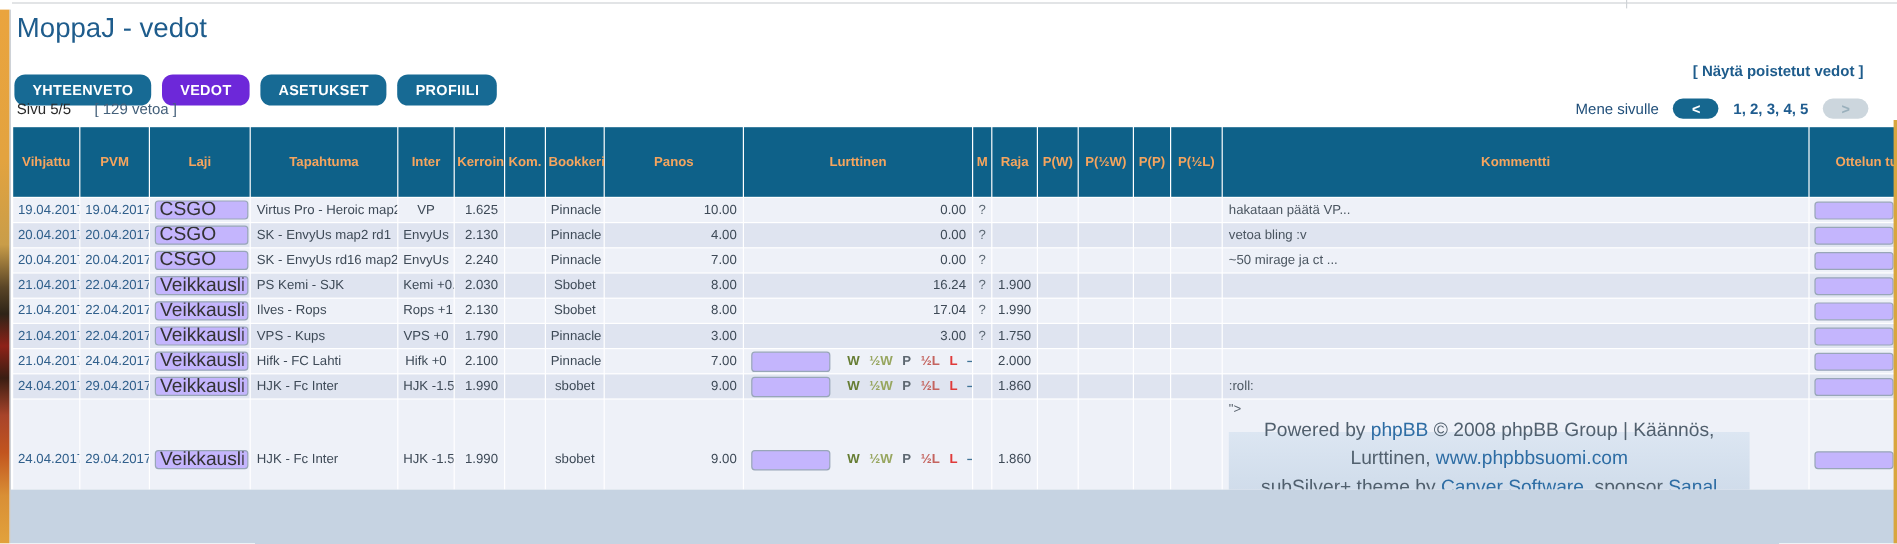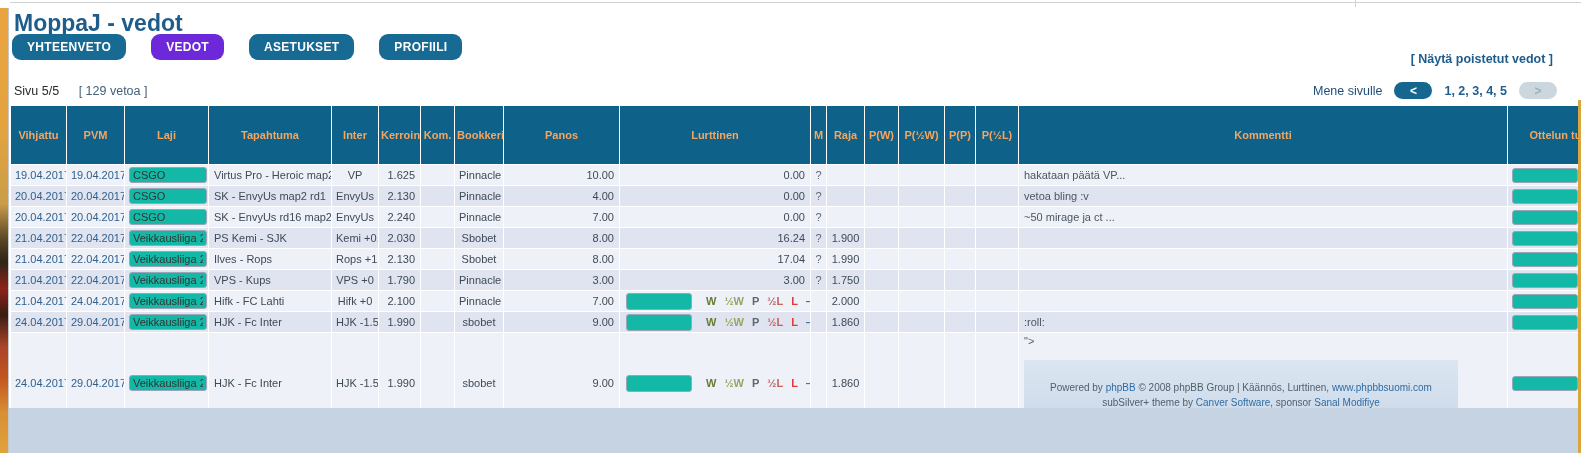--- a/index.html
+++ b/index.html
@@ -8,22 +8,22 @@
     font-family:"Liberation Sans", sans-serif;font-size:11px;color:#3e4a57;
   }
   
   .left-strip{position:absolute;left:0;top:8px;width:8px;bottom:0;z-index:30;
     background:linear-gradient(180deg,#eaa43e 0%,#e3a33f 28%,#c99d49 44%,#5a4526 52%,#2e2417 57%,#8e2218 63%,#3a1d12 69%,#a8442a 76%,#c2551f 83%,#d98f35 91%,#e2a23c 100%)}
   .right-strip{position:absolute;right:0;top:100px;width:3px;bottom:0;background:#d9a63e;z-index:40}
   .content-divider{position:absolute;left:8px;top:8px;width:1px;bottom:0;background:#c2c8ce;z-index:31}
   .top-line{position:absolute;left:10px;top:2px;right:0;height:1px;background:#cfd3d6}
   .top-vline{position:absolute;left:1355px;top:0;width:1px;height:7px;background:#cfd3d6}
 
-  .page-title{position:absolute;left:14px;top:10px;font-size:23px;font-weight:bold;color:#1e5c8c;margin:0}
-  .tabs{position:absolute;left:12px;top:34px;display:flex;gap:25px}
+  .page-title{position:absolute;left:14px;top:10px;font-size:23px;font-weight:normal;color:#1e5c8c;margin:0}
+  .tabs{position:absolute;left:12px;top:62px;display:flex;gap:9px}
   .tab{background:#176a94;color:#fff;font-weight:bold;font-size:12px;padding:6px 15px;border-radius:9px;cursor:pointer;letter-spacing:.3px}
   .tab.active{background:#6d28d9}
   .show-deleted{position:absolute;right:28px;top:52px;color:#1e5c8c;font-weight:bold;font-size:12.5px;cursor:pointer;text-decoration:none}
 
   .page-row{position:absolute;left:14px;top:84px;font-size:12.5px}
   .page-label{font-weight:normal;color:#2b2b2b}
   .count-label{color:#44607a;margin-left:16px}
 
   .pager{position:absolute;right:24px;top:82px;display:flex;align-items:center;gap:12px;font-size:12.5px}
   .goto-label{font-weight:normal;color:#1f4e79}
@@ -35,33 +35,33 @@
   .table-wrap{position:absolute;left:10px;top:105px;width:1571px;height:303px;overflow:hidden}
   table{border-collapse:separate;border-spacing:1px;table-layout:fixed;width:1575px}
   th{background:#0e6189;color:#f6a55e;font-weight:bold;font-size:11px;height:26px;position:relative;padding:16px 2px;overflow:visible;cursor:pointer}
   td{height:20px;padding:0 4px;overflow:hidden;white-space:nowrap}
   tr.odd td{background:#eef1f8}
   tr.even td{background:#dfe4f0}
   tr.tall td{height:98px}
   .ac{text-align:center}.al{text-align:left;padding-left:5px}.ar{text-align:right;padding-right:5px}
   .date{color:#31608c}
   .muted{color:#5c6873}
-  .cell-input{height:16px;border:1px solid #98a6b8;border-radius:3px;background:#14b8a6;font-size:11px;
+  .cell-input{height:16px;border:1px solid #98a6b8;border-radius:3px;background:#c4b5fd;font-size:16px;
     padding:4px 3px;color:#333;font-family:"Liberation Sans",sans-serif;box-sizing:border-box;vertical-align:middle}
   .laji-input{width:78px}
   .pal-cell{text-align:left;padding-left:6px}
   .ret-input{width:66px;height:17px}
   .result-links{display:inline-flex;gap:8px;font-weight:bold;margin-left:14px;vertical-align:middle}
   .rlink{cursor:pointer}
   .res-input{width:66px;height:15px}
   .cmt{color:#4b5661}
   .cmt-top{vertical-align:top;padding-top:2px}
   .cmt-pre{font-size:11px;color:#555f6a;height:12px}
   .phpbb-box{width:434px;height:70px;margin-top:13px;background:linear-gradient(180deg,#dce6f2 0%,#d2deec 55%,#ccd8e7 100%);
-    display:flex;flex-direction:column;justify-content:center;text-align:center;color:#51606e;font-size:10px;line-height:1.5;white-space:normal}
+    display:flex;flex-direction:column;justify-content:center;text-align:center;color:#51606e;font-size:16px;line-height:1.5;white-space:normal}
   .plink{color:#2e6da4;cursor:pointer}
   .footer-band{position:absolute;left:9px;top:408px;right:0;height:45px;background:#c6d3e2;z-index:20}
 </style>
 </head>
 <body>
 
 <div class="top-line"></div>
 <div class="top-vline"></div>
 
 <h1 class="page-title">MoppaJ - vedot</h1>

